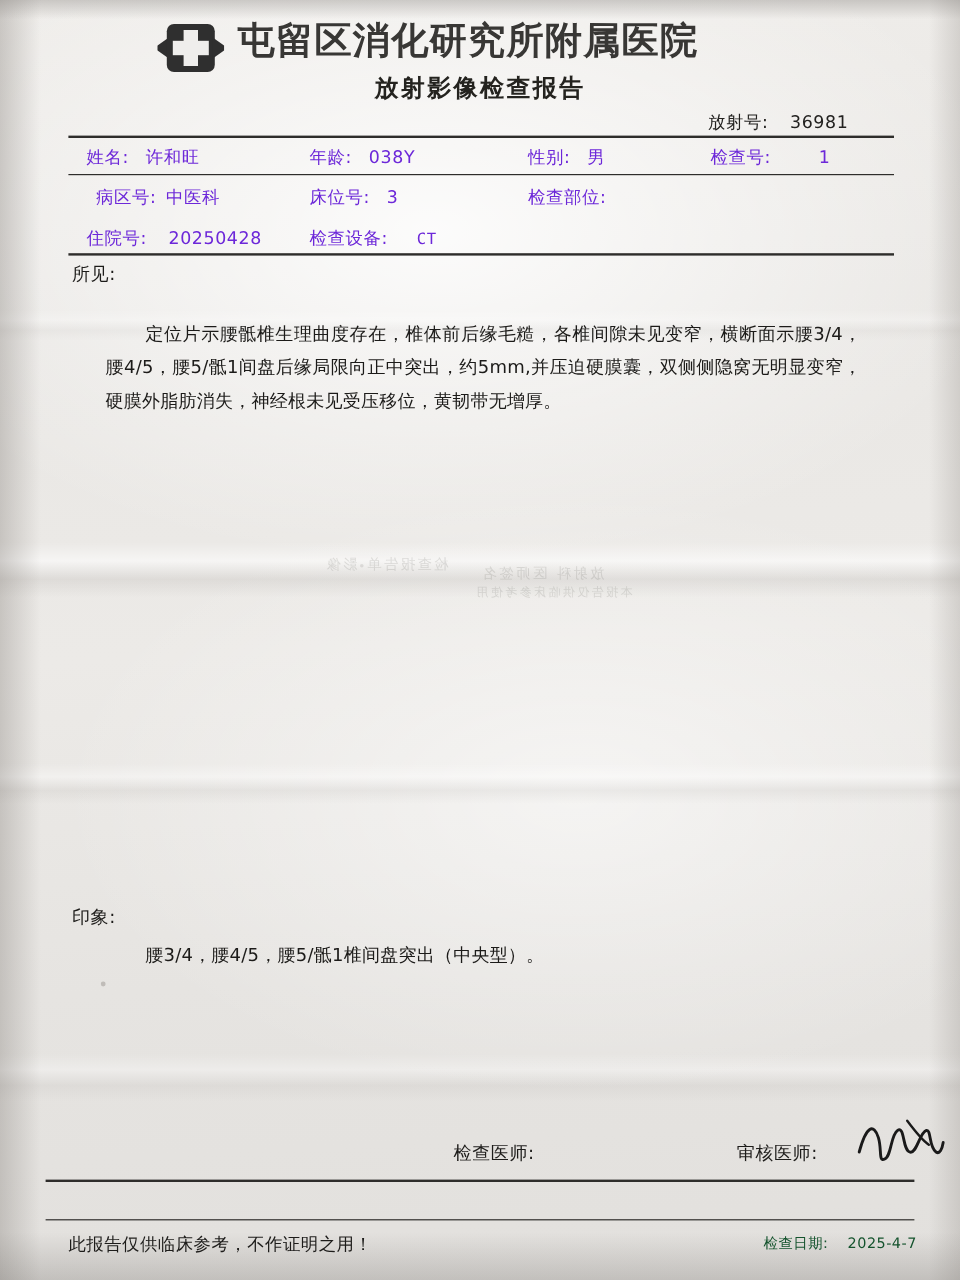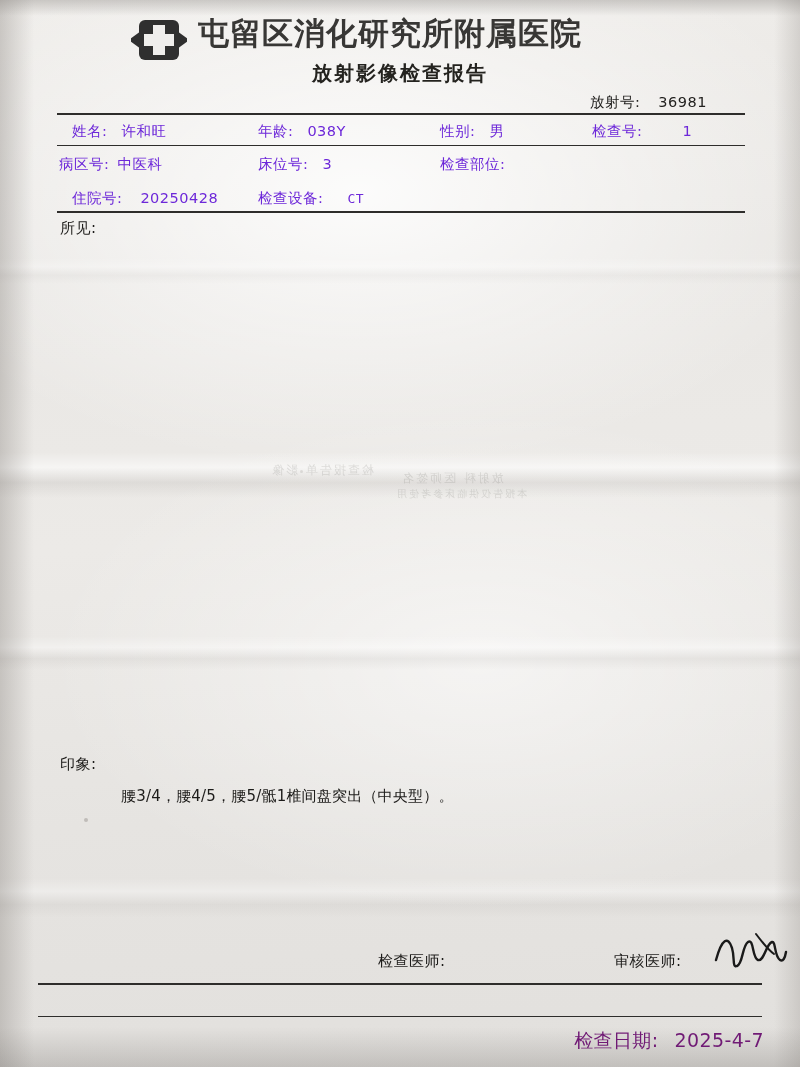--- a/index.html
+++ b/index.html
@@ -187,23 +187,23 @@
   .footer-note {
     position: absolute;
     left: 57px; top: 1028px;
     font-size: 14.5px;
     letter-spacing: .4px;
     color: #1d1c1a;
   }
   .footer-date {
     position: absolute;
     right: 36px; top: 1028px;
-    font-size: 19px;
+    font-size: 12px;
     letter-spacing: .4px;
-    color: #701a75;
+    color: #14532d;
   }
   .footer-date .val { margin-left: 16px; }
 
   
   .showthrough {
     position: absolute;
     color: rgba(90,86,82,0.16);
     font-size: 12px;
     letter-spacing: 2px;
     transform: scaleX(-1);
@@ -261,39 +261,42 @@
     <div class="field" style="left:258px; top:122px;text-align:right;">
       <span class="lbl">年龄:</span><span class="val">038Y</span>
     </div>
     <div class="field" style="left:440px; top:122px;">
       <span class="lbl">性别:</span><span class="val">男</span>
     </div>
     <div class="field" style="left:592px; top:122px;">
       <span class="lbl">检查号:</span><span class="val" style="margin-left:40px;">1</span>
     </div>
 
-    <div class="field" style="left:59px; top:155px;text-align:right;">
+    <div class="field" style="left:80px; top:155px;text-align:right;">
       <span class="lbl">病区号:</span><span class="val" style="margin-left:8px;">中医科</span>
     </div>
     <div class="field" style="left:258px; top:155px;">
       <span class="lbl">床位号:</span><span class="val">3</span>
     </div>
     <div class="field" style="left:440px; top:155px;">
       <span class="lbl">检查部位:</span><span class="val"></span>
     </div>
 
     <div class="field" style="left:72px; top:189px;">
       <span class="lbl">住院号:</span><span class="val" style="margin-left:18px;">20250428</span>
     </div>
     <div class="field" style="left:258px; top:189px;">
       <span class="lbl">检查设备:</span><span class="val" style="margin-left:24px;font-family:'DejaVu Sans Mono','Liberation Mono',monospace;font-size:13px;">CT</span>
     </div>
 
     <div class="section-label" style="left:60px; top:219px;">所见:</div>
 
+    <div class="body-text" style="left:88px; top:264px; width:630px;">
+      <span class="indent"></span><span>定位片示腰骶椎生理曲度存在，椎体前后缘毛糙，各椎间隙未见变窄，横断面示腰3/4，腰4/5，腰5/骶1间盘后缘局限向正中突出，约5mm,并压迫硬膜囊，双侧侧隐窝无明显变窄，硬膜外脂肪消失，神经根未见受压移位，黄韧带无增厚。</span>
+    </div>
 
     <div class="section-label" style="left:60px; top:755px;">印象:</div>
 
     <div class="body-text" style="left:88px; top:782px; width:630px;">
       <span class="indent"></span><span>腰3/4，腰4/5，腰5/骶1椎间盘突出（中央型）。</span>
     </div>
 
     <div class="sig-label" style="left:378px; top:952px;">
       <span>检查医师:</span>
     </div>
@@ -302,19 +305,20 @@
     </div>
 
     <svg class="signature" viewBox="0 0 76 46">
       <path d="M4 30 C10 8, 16 6, 20 18 C23 28, 20 38, 25 36 C31 34, 30 16, 36 12 C42 8, 40 28, 46 30 C52 32, 54 14, 60 12 C64 11, 62 26, 68 30 C71 32, 73 28, 74 22" fill="none" stroke="#1a1a1a" stroke-width="2.4" stroke-linecap="round" stroke-linejoin="round"></path>
       <path d="M44 4 C50 12, 56 20, 62 24" fill="none" stroke="#1a1a1a" stroke-width="2" stroke-linecap="round"></path>
     </svg>
 
     <div class="rule rule-foot1"></div>
     <div class="rule rule-foot2"></div>
 
+    <div class="footer-note">此报告仅供临床参考，不作证明之用！</div>
 
     <div class="footer-date">
       <span>检查日期:</span><span class="val">2025-4-7</span>
     </div>
 
   </div>
 </div>
 
 </body></html>

